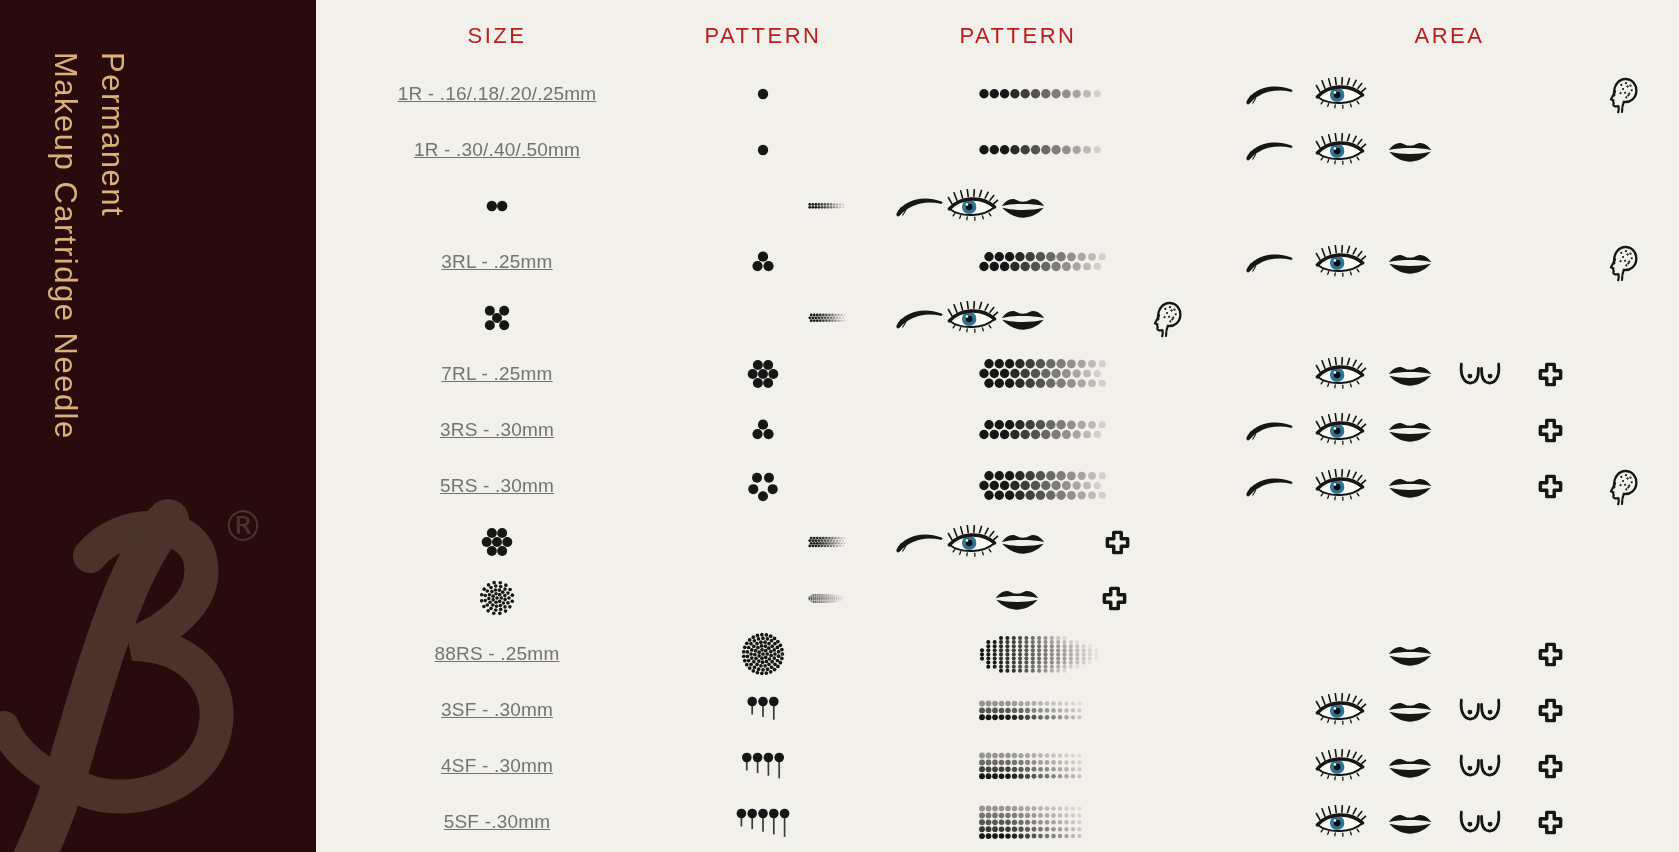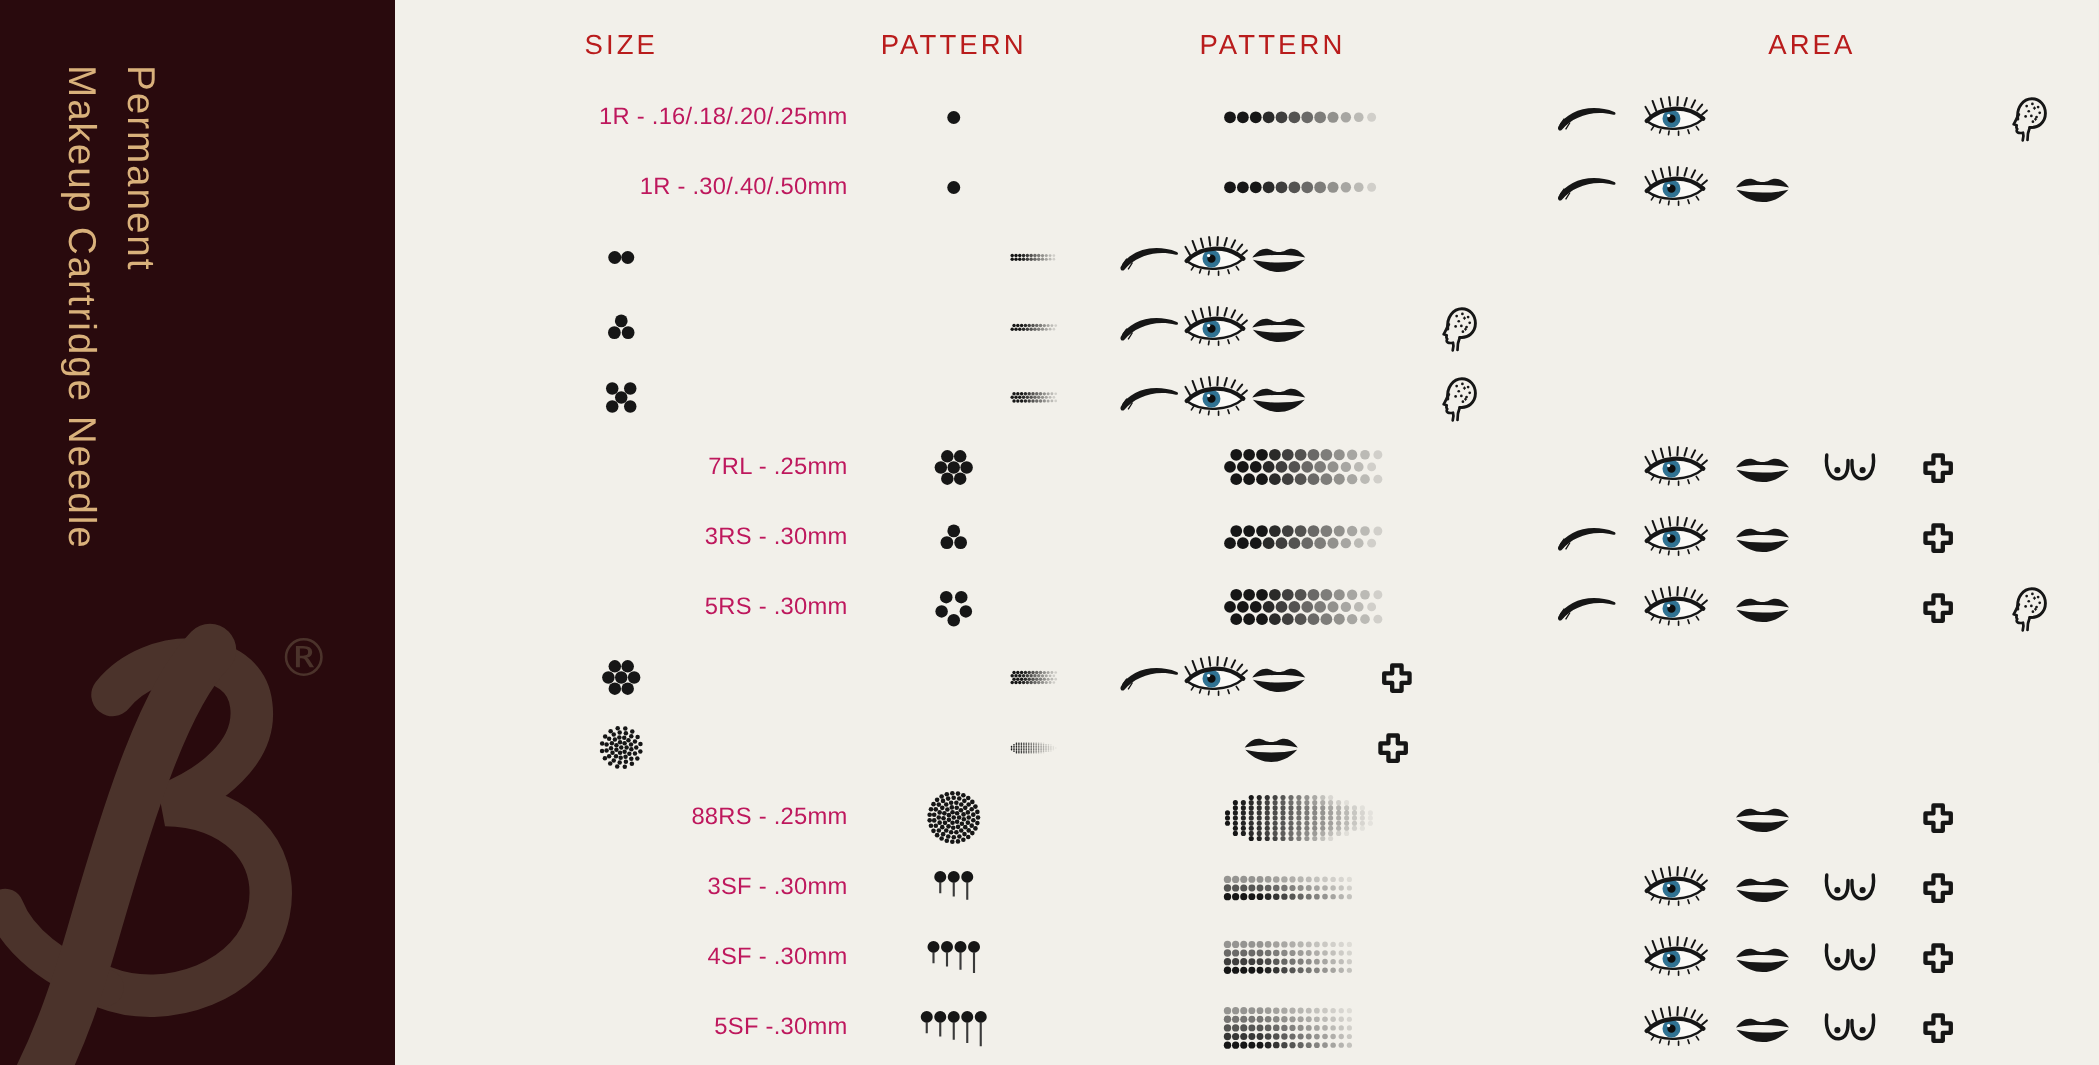--- a/index.html
+++ b/index.html
@@ -23,21 +23,21 @@
             font-family:"DejaVu Sans",sans-serif;}
 
   
   .content{position:relative;flex:1;background:var(--paper);display:flex;flex-direction:column;}
   .chart-header{display:grid;grid-template-columns:362px 170px 340px 1fr;height:66px;align-items:center;padding-top:6px;flex:none;}
   .chart-header .hd{text-align:center;font-size:22px;letter-spacing:2.5px;color:#b91c1c;}
   .chart-header .hd.area-hd{padding-left:32px;text-align:center;}
 
   .rows{flex:1;display:flex;flex-direction:column;padding-bottom:2px;}
   .row{flex:1;display:grid;grid-template-columns:362px 170px 340px 1fr;align-items:center;}
-  .size{text-align:right;font-size:19px;color:#be185d;letter-spacing:.2px;}
+  .size{text-align:center;font-size:19px;color:#737373;letter-spacing:.2px;text-decoration:underline;}
   .grouping{display:flex;justify-content:center;align-items:center;}
   .grouping svg,.pattern svg,.slot svg{display:block;}
   .pattern{padding-left:130px;display:flex;align-items:center;height:100%;}
   .area{display:flex;padding-left:47px;align-items:center;}
   .slot{width:70px;height:42px;display:flex;justify-content:center;align-items:center;}
 </style>
 </head>
 <body>
 
 <div class="page">
@@ -241,20 +241,21 @@
     <path d="M2,14.5 C7.5,6.5 14.5,4.5 20,8.2 C23,10 29,10 32,8.2 C37.5,4.5 44.5,6.5 50,14.5 C42,12.6 34,12.1 26,12.1 C18,12.1 10,12.6 2,14.5 Z" fill="#161616"></path>
     <path d="M2.6,16.5 C10,24.8 19,27.6 26,27.6 C33,27.6 42,24.8 49.4,16.5 C42,18.3 34,19 26,19 C18,19 10,18.3 2.6,16.5 Z" fill="#161616"></path>
               </svg>
             </span>
             <span class="slot"></span>
             <span class="slot"></span>
             <span class="slot"></span>
           </div>
         </div>
         <div class="row">
+          <div class="size">3RL - .25mm</div>
           <div class="grouping">
             <svg width="80" height="56" viewBox="-40 -28 80 56">
               <circle cx="0.00" cy="-5.30" r="5.1" fill="#161616"></circle>
               <circle cx="-5.50" cy="4.10" r="5.1" fill="#161616"></circle>
               <circle cx="5.50" cy="4.10" r="5.1" fill="#161616"></circle>
             </svg>
           </div>
           <div class="pattern">
             <svg width="136" height="22" viewBox="0 0 136 22">
               <circle cx="11.0" cy="5.8" r="4.70" fill="#161616" fill-opacity="1.00"></circle>

